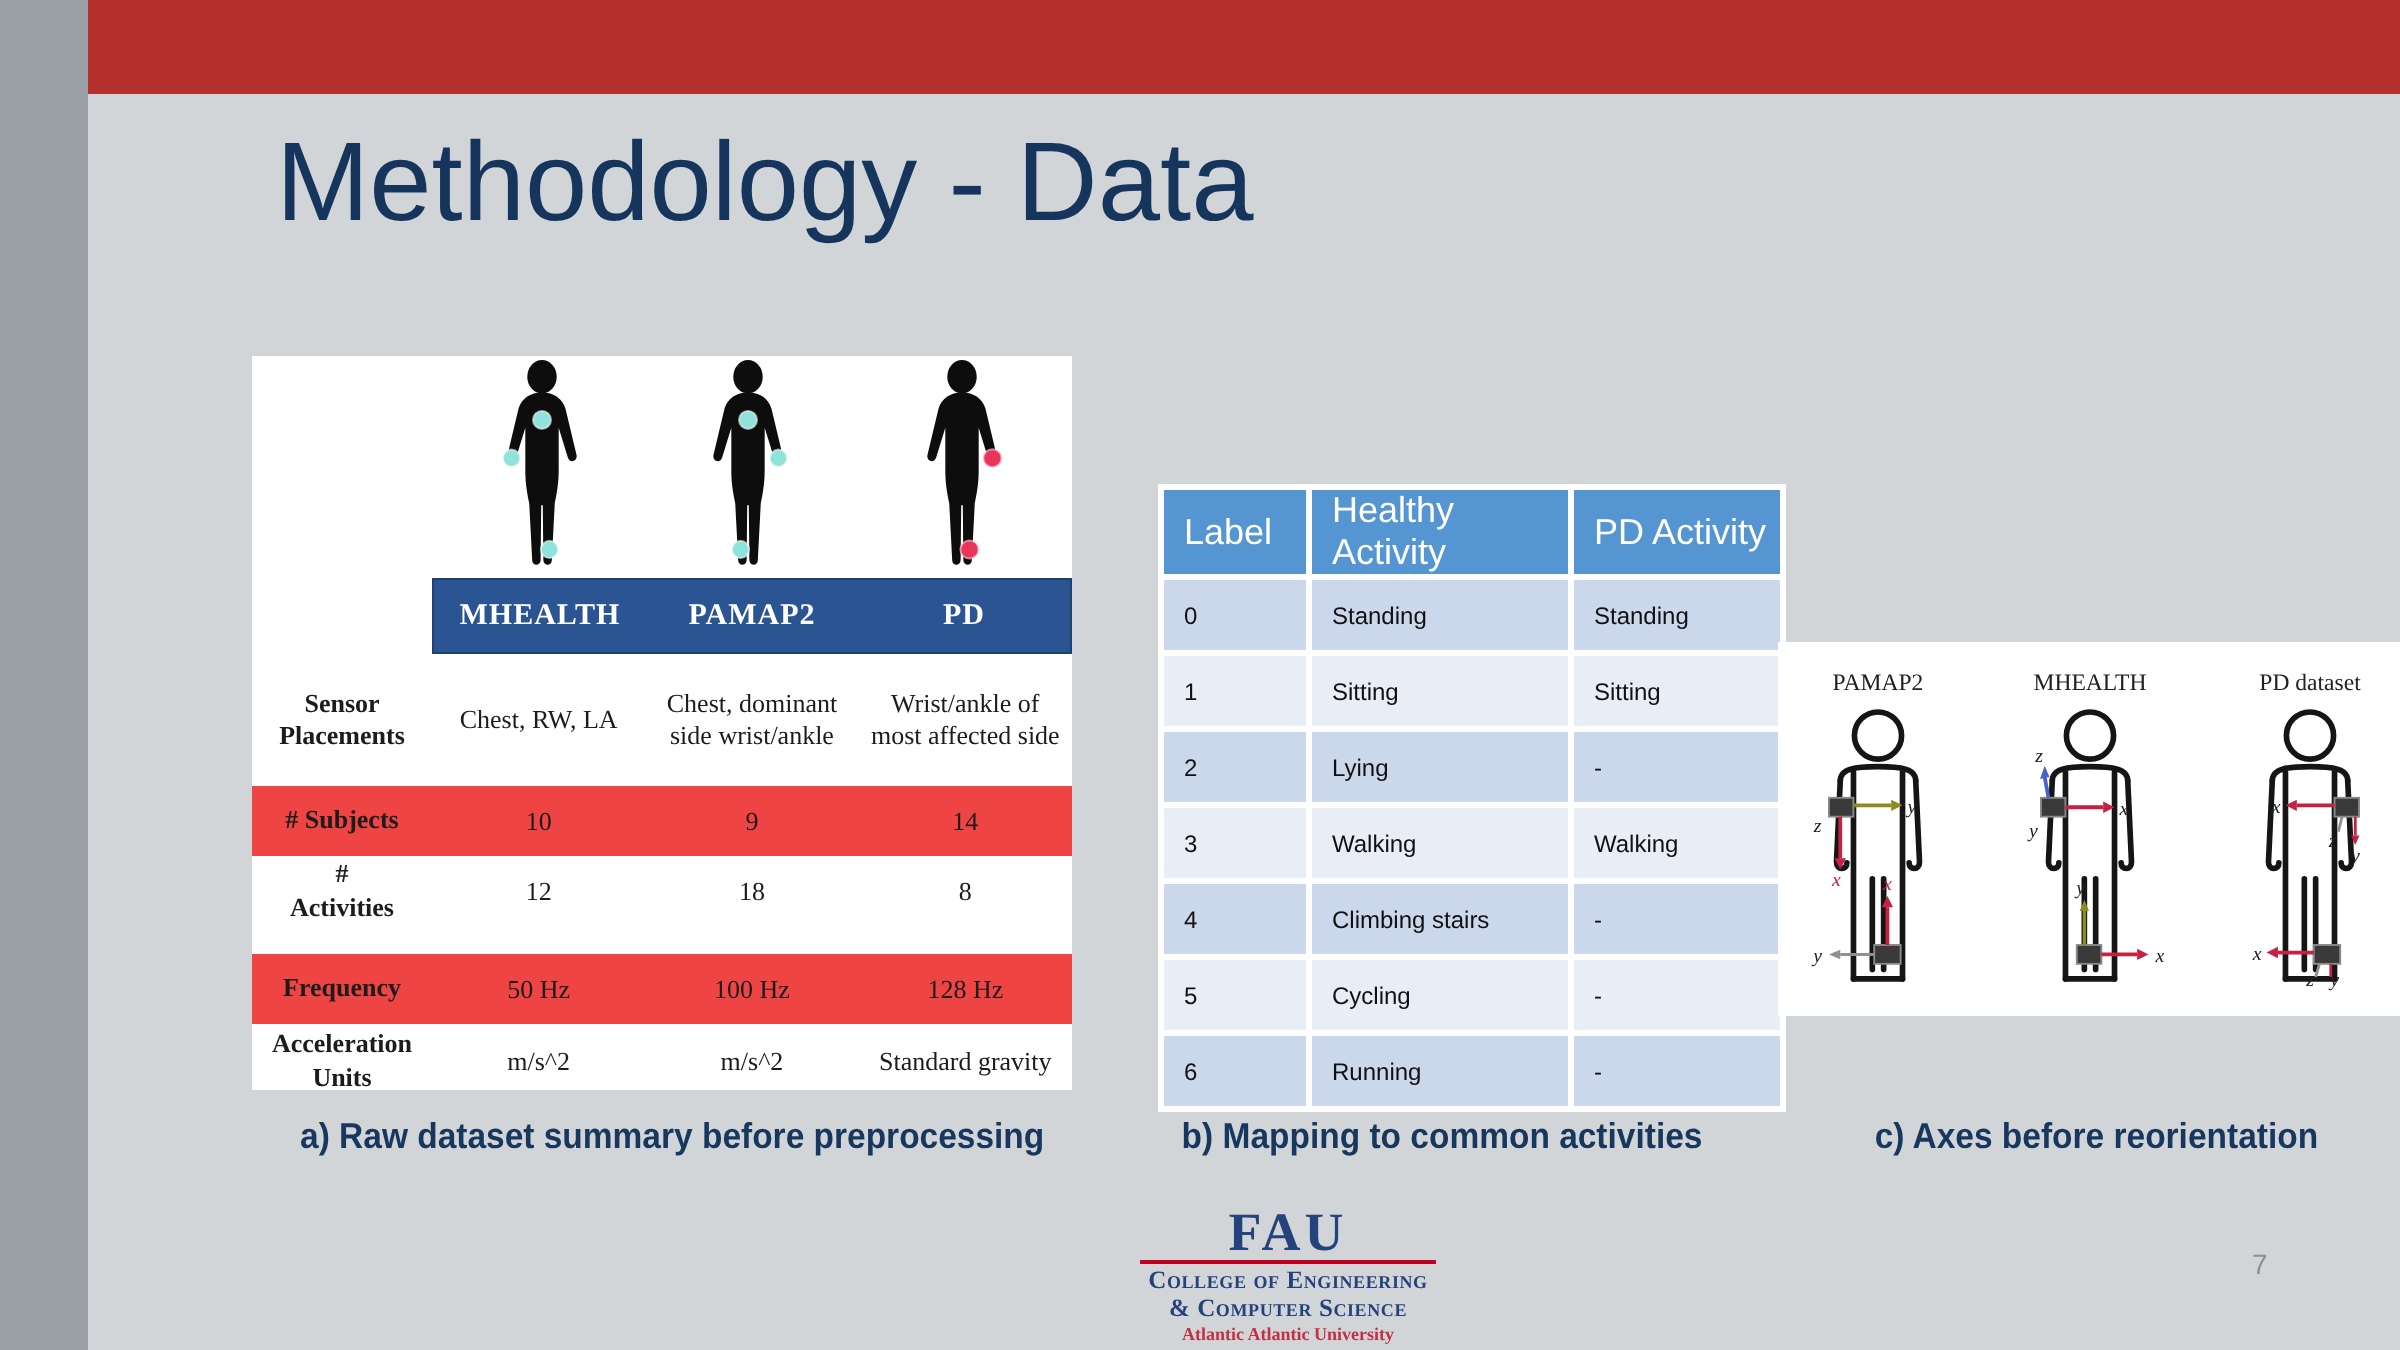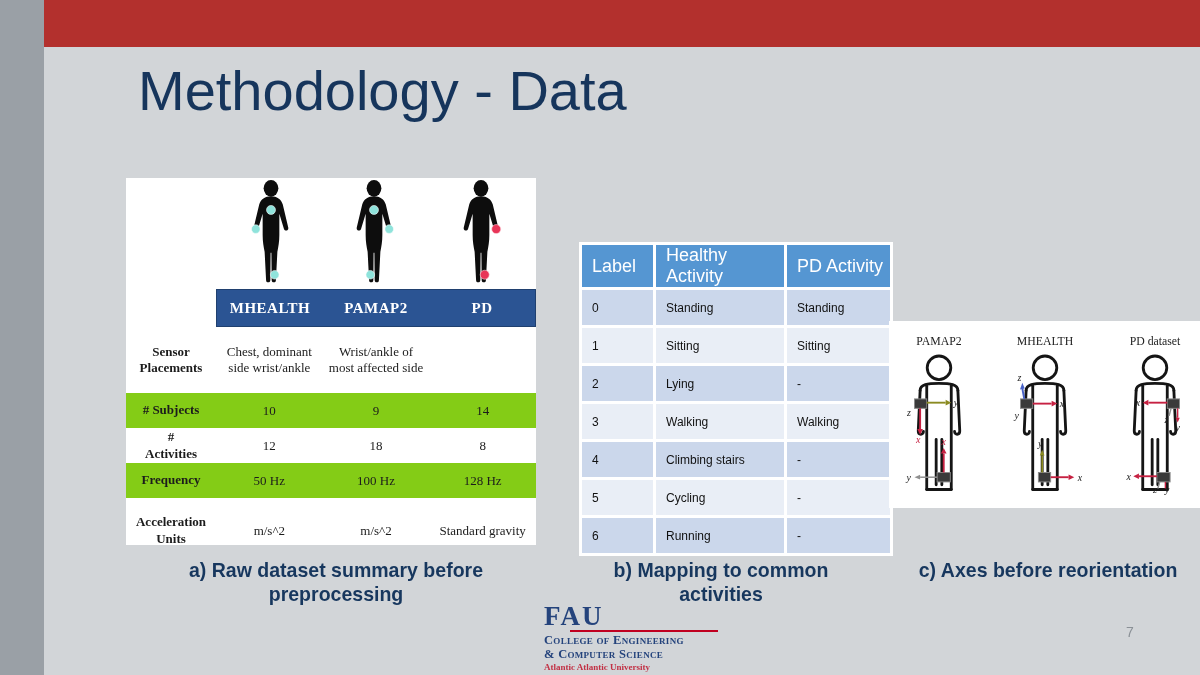--- a/index.html
+++ b/index.html
@@ -12,52 +12,52 @@
   
   .panelA{position:absolute;left:82px;top:178px;width:410px;height:367px;background:#fff;}
   .sil{position:absolute;top:2px;width:60px;height:108px;}
   .sil1{left:115px;} .sil2{left:218px;} .sil3{left:325px;}
   .blueHeader{position:absolute;left:90px;top:111px;width:320px;height:38px;background:#2B5493;
               border:1px solid #20406f;box-sizing:border-box;display:flex;}
   .blueHeader .hc{flex:1;display:flex;align-items:center;justify-content:center;color:#fff;
               font-family:"Liberation Serif",serif;font-weight:700;font-size:15px;letter-spacing:.5px;}
   .arow{position:absolute;left:0;width:410px;display:grid;grid-template-columns:90px 1fr 1fr 1fr;
         font-family:"Liberation Serif",serif;color:#1c1c1c;}
-  .arow.gray{background:#84cc16;}
+  .arow.gray{background:#ef4444;}
   .arow .lab{font-weight:700;display:flex;align-items:center;justify-content:center;text-align:center;
         font-size:13px;line-height:1.25;padding:0 15px;}
   .arow .val{display:flex;align-items:center;justify-content:center;text-align:center;
         font-size:13px;line-height:1.2;padding:0 6px;}
   .r0{top:149px;height:66px;} .r1{top:215px;height:35px;} .r2{top:250px;height:35px;}
-  .r3{top:285px;height:35px;} .r4{top:320px;height:65px;}
+  .r3{top:299px;height:35px;} .r4{top:320px;height:65px;}
 
   
   .tableB{position:absolute;left:535px;top:242px;border-spacing:3px;background:#fff;
           font-size:12px;color:#111;border-collapse:separate;}
   .tableB th{background:#5596D2;color:#fff;font-weight:400;text-align:left;
           padding:0 4px 0 10px;height:33px;font-size:18px;}
   .tableB td{height:35px;padding:0 4px 0 10px;vertical-align:middle;}
   .cw0{width:57px;} .cw1{width:114px;} .cw2{width:89px;}
   .tbd{background:#CBD7EB;} .tbl{background:#E9EEF6;}
 
   
   .panelC{position:absolute;left:845px;top:321px;width:318px;height:187px;background:#fff;}
   .cfig{position:absolute;top:4px;width:100px;height:178px;}
   .cf1{left:0px;} .cf2{left:106px;} .cf3{left:216px;}
   .cfig text.flabel{font-family:"Liberation Serif",serif;font-size:12.5px;fill:#222;}
   .cfig text.ax{font-family:"Liberation Serif",serif;font-style:italic;font-size:10.5px;fill:#222;}
   .cfig text.axr{fill:#C62142;}
 
   
-  .cap{position:absolute;top:558px;color:#17375E;font-size:21px;font-weight:700;text-align:center;}
+  .cap{position:absolute;top:558px;color:#17375E;font-size:18px;font-weight:700;text-align:center;}
   .cap>span{display:inline-block;transform:scaleX(.93);transform-origin:center;}
   .capa{left:82px;width:420px;} .capb{left:527px;width:300px;} .capc{left:845px;width:318px;}
 
   
-  .logo{position:absolute;left:500px;top:602px;width:200px;
+  .logo{position:absolute;left:500px;top:602px;width:200px;text-align:center;
         font-family:"Liberation Serif",serif;}
   .logo-fau{font-size:27px;font-weight:700;color:#24437C;letter-spacing:2px;line-height:1.05;}
   .logo-rule{width:148px;height:2px;background:#C00020;margin:0 auto 2px;}
   .logo-line{font-variant:small-caps;font-weight:700;font-size:12.5px;color:#24437C;
         line-height:1.08;letter-spacing:.3px;}
   .logo-sub{font-size:9px;color:#C23044;margin-top:1px;font-weight:700;}
   .pageno{position:absolute;left:1082px;top:624px;font-size:14px;color:#8A9096;}
 </style>
 </head>
 <body>
@@ -111,20 +111,21 @@
     </svg>
 
     <div class="blueHeader">
       <div class="hc">MHEALTH</div>
       <div class="hc">PAMAP2</div>
       <div class="hc">PD</div>
     </div>
 
     <div class="arow r0">
       <div class="lab">Sensor Placements</div>
+      <div class="val">Chest, RW, LA</div>
       <div class="val">Chest, dominant side wrist/ankle</div>
       <div class="val">Wrist/ankle of most affected side</div>
     </div>
     <div class="arow r1 gray">
       <div class="lab"># Subjects</div>
       <div class="val">10</div>
       <div class="val">9</div>
       <div class="val">14</div>
     </div>
     <div class="arow r2">

